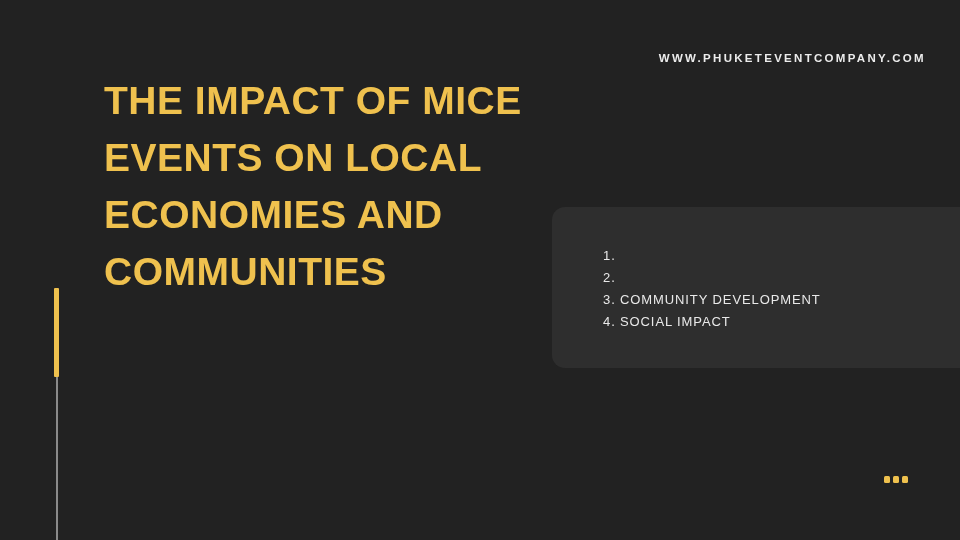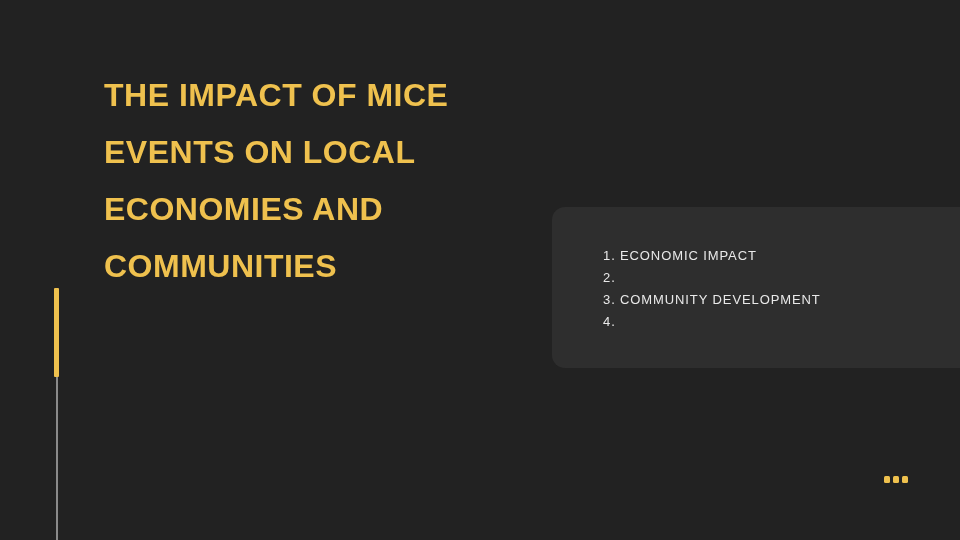--- a/index.html
+++ b/index.html
@@ -41,21 +41,21 @@
     background: #8a8a8a;
   }
 
   
   .headline {
     position: absolute;
     left: 104px;
     top: 46px;
     width: 420px;
     color: #efc14e;
-    font-size: 32px;
+    font-size: 39px;
     line-height: 57px;
     font-weight: bold;
     letter-spacing: 0.5px;
     text-transform: uppercase;
     white-space: pre-line;
   }
 
   
   .site-url {
     position: absolute;
@@ -121,36 +121,37 @@
 </head>
 <body>
 
 <div class="slide">
 
   <div class="accent-rule"></div>
   <div class="thin-rule"></div>
 
   <h1 class="headline">THE IMPACT OF MICE EVENTS ON LOCAL ECONOMIES AND COMMUNITIES</h1>
 
+  <div class="site-url">WWW.PHUKETEVENTCOMPANY.COM</div>
 
   <div class="agenda-card">
     <ul class="agenda-list">
       <li class="agenda-item">
         <span class="agenda-num">1.</span>
-        <span class="agenda-text">ECONOMIC IMPACT</span>
       </li>
       <li class="agenda-item">
         <span class="agenda-num">2.</span>
       </li>
       <li class="agenda-item">
         <span class="agenda-num">3.</span>
         <span class="agenda-text">COMMUNITY DEVELOPMENT</span>
       </li>
       <li class="agenda-item">
         <span class="agenda-num">4.</span>
+        <span class="agenda-text">SOCIAL IMPACT</span>
       </li>
     </ul>
   </div>
 
   <div class="dots">
     <span class="dot"></span>
     <span class="dot"></span>
     <span class="dot"></span>
   </div>
 

